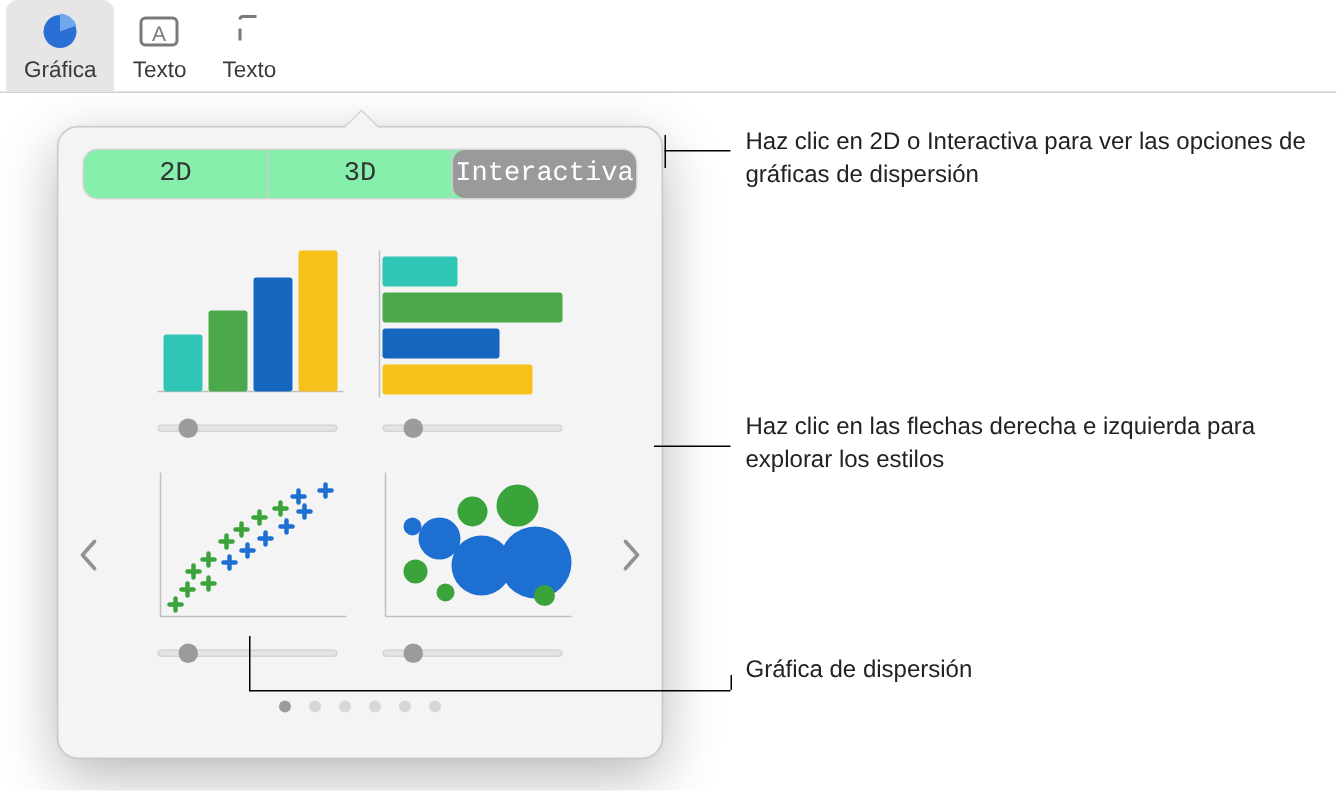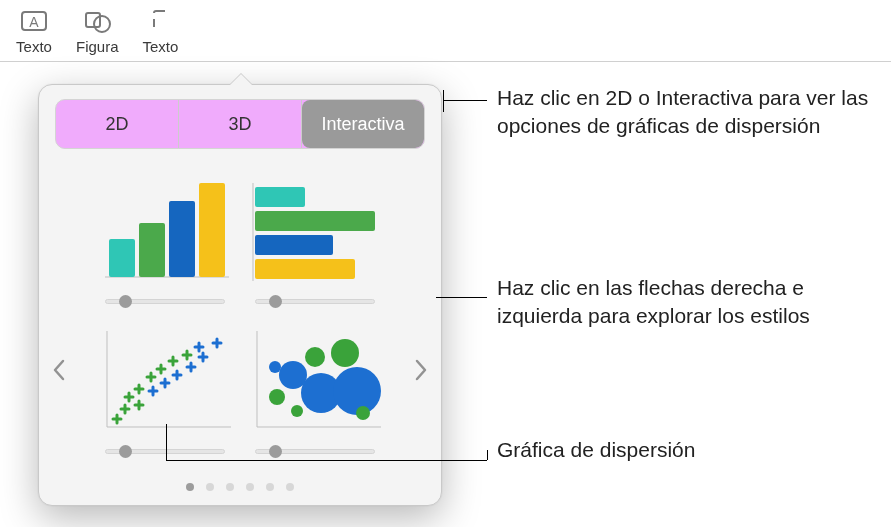--- a/index.html
+++ b/index.html
@@ -35,22 +35,22 @@
     }
     .popover::before {
       content: ""; position: absolute; top: -11px; left: 190px;
       width: 0; height: 0;
       border-left: 12px solid transparent;
       border-right: 12px solid transparent;
       border-bottom: 12px solid #f4f4f4;
       filter: drop-shadow(0 -1px 0 #c9c9c9);
     }
     .seg {
-      display: flex; background: #f0abfc; border-radius: 10px; height: 50px;
-      border: 1px solid #d4d4d4; overflow: hidden;
+      display: flex; background: #86efac; border-radius: 10px; height: 34px;
+      border: 1px solid #d4d4d4; overflow: hidden; font-family: Liberation Mono, monospace;
     }
     .seg > div {
       flex: 1; display: flex; align-items: center; justify-content: center;
       font-size: 18px; color: #333; cursor: pointer;
       border-right: 1px solid #cccccc;
     }
     .seg > div:last-child { border-right: none; }
     .seg .selected {
       background: #9a9a9a; color: #fff; border-radius: 8px;
       margin: 0;
@@ -85,21 +85,21 @@
     .nav-left { left: 8px; }
     .nav-right { right: 8px; }
     .dots {
       display: flex; justify-content: center; gap: 12px; margin-top: 18px;
     }
     .dots .dot {
       width: 8px; height: 8px; border-radius: 50%; background: #d7d7d7;
     }
     .dots .dot.on { background: #9c9c9c; }
     .callout {
-      position: absolute; font-size: 21px; color: #222; line-height: 1.35;
+      position: absolute; font-size: 16px; color: #222; line-height: 1.35;
       width: 380px;
     }
     .callout-line {
       position: absolute; background: #000; height: 1px;
     }
     .callout-line-v {
       position: absolute; background: #000; width: 1px;
     }
     
     .c1 { fill: #2fc6b5; }
@@ -107,37 +107,37 @@
     .c3 { fill: #1566bf; }
     .c4 { fill: #f5c11a; }
     
     .sc-g { fill: #3aa33a; }
     .sc-b { fill: #1d6fd1; }
   </style>
 </head>
 <body>
 
 <div class="toolbar">
+  <div class="toolbar-item active">
+    <div class="toolbar-icon">
+      <svg width="34" height="30" viewBox="0 0 34 30">
+        <circle cx="17" cy="15" r="11" fill="#2a6fd6"></circle>
+        <path d="M17 15 L17 3 A12 12 0 0 1 28 11 Z" fill="#6fa8ef"></path>
+      </svg>
+    </div>
+    <span>Gráfica</span>
+  </div>
   <div class="toolbar-item">
     <div class="toolbar-icon">
       <svg width="34" height="28" viewBox="0 0 34 28">
         <rect x="5" y="5" width="24" height="18" rx="3" fill="none" stroke="#7a7a7a" stroke-width="2"></rect>
         <text x="17" y="20" text-anchor="middle" font-size="14" fill="#7a7a7a" font-family="Arial">A</text>
       </svg>
     </div>
     <span>Texto</span>
-  </div>
-  <div class="toolbar-item">
-    <div class="toolbar-icon">
-      <svg width="34" height="28" viewBox="0 0 34 28">
-        <rect x="6" y="6" width="14" height="14" rx="2" fill="none" stroke="#7a7a7a" stroke-width="2"></rect>
-        <circle cx="22" cy="17" r="8" fill="none" stroke="#7a7a7a" stroke-width="2"></circle>
-      </svg>
-    </div>
-    <span>Figura</span>
   </div>
   <div class="toolbar-item" style="padding-right:2px;">
     <div class="toolbar-icon" style="width:18px;">
       <svg width="18" height="28" viewBox="0 0 18 28">
         <path d="M3 6 Q3 4 5 4 L14 4" fill="none" stroke="#7a7a7a" stroke-width="2"></path>
         <line x1="3" y1="12" x2="3" y2="20" stroke="#7a7a7a" stroke-width="2"></line>
       </svg>
     </div>
     <span>Texto</span>
   </div>

